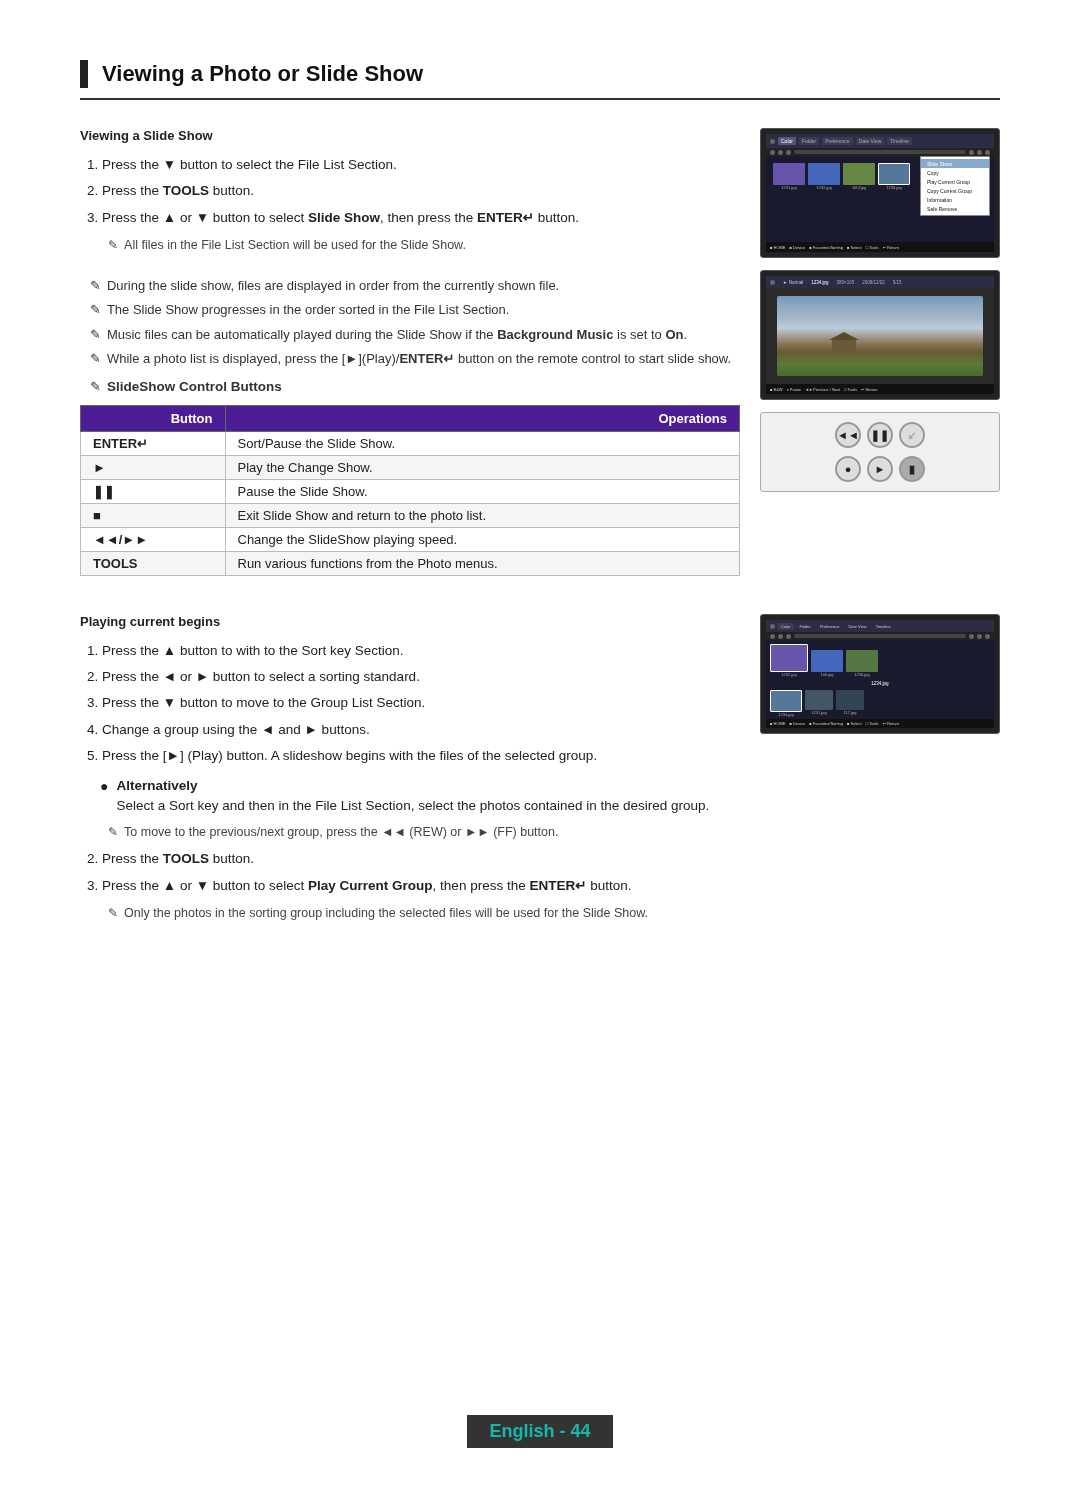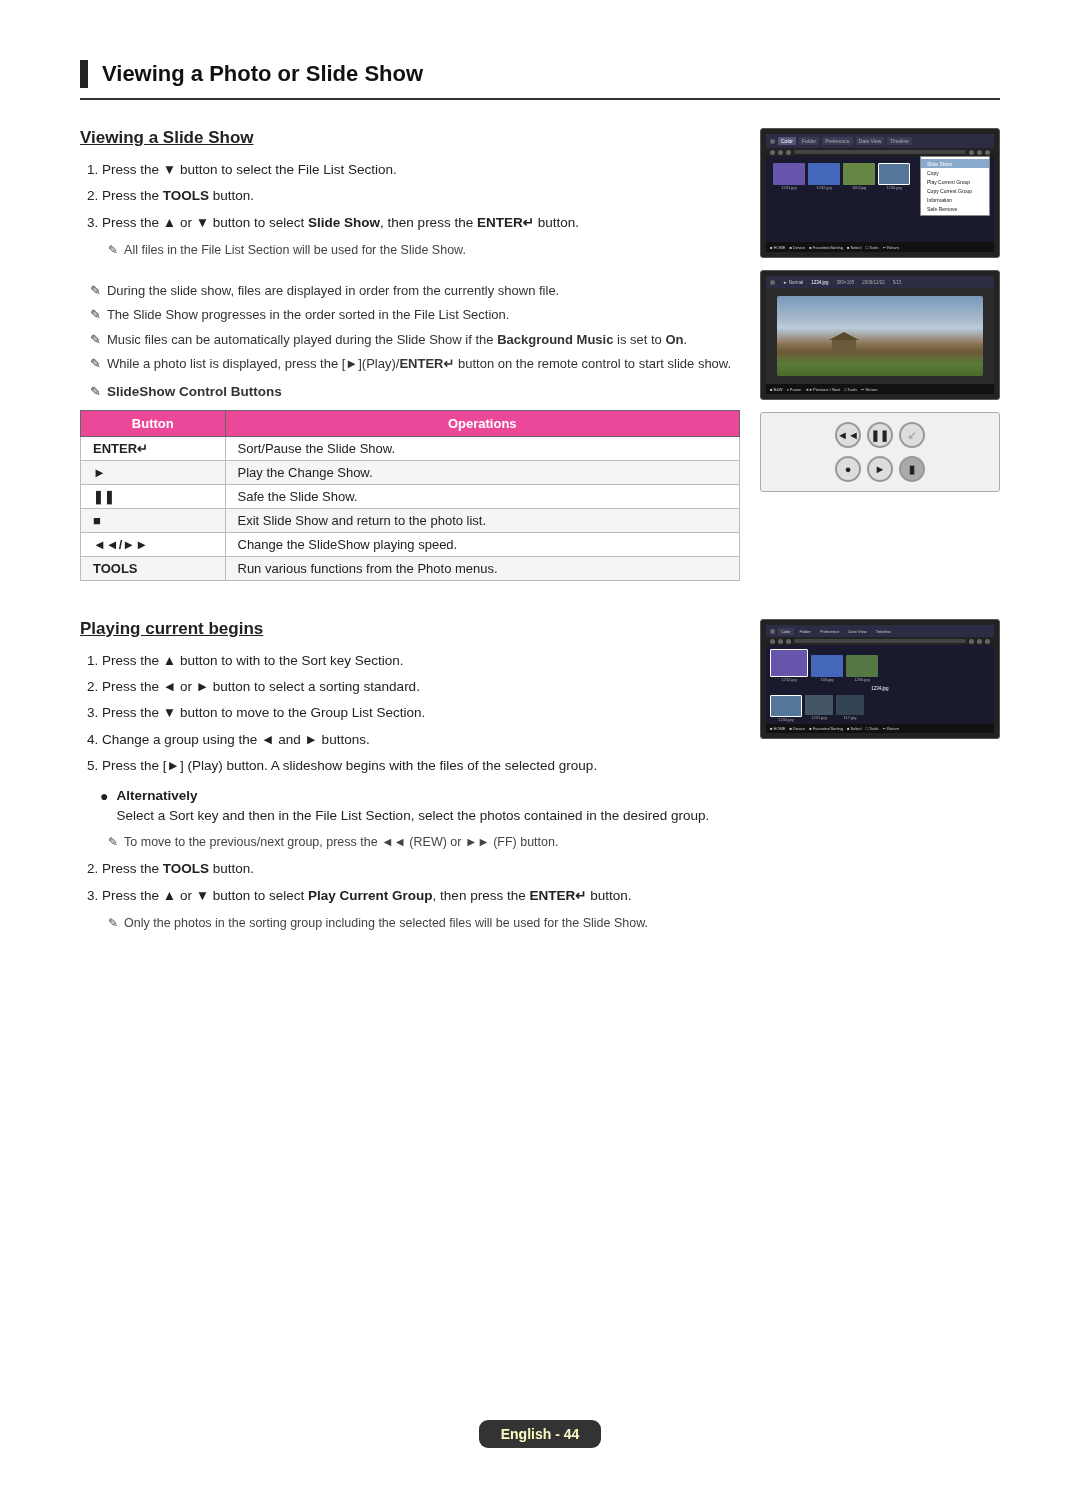--- a/index.html
+++ b/index.html
@@ -38,23 +38,22 @@
       font-size: 22px;
       font-weight: bold;
       color: #111;
     }
 
     
     .section {
       margin-bottom: 30px;
     }
     .section-title {
-      font-size: 17px;
-      font-weight: bold;
-      text-decoration: underline;
+      font-size: 13px;
+      font-weight: bold;
       margin-bottom: 12px;
     }
 
     
     .section-with-image {
       display: flex;
       gap: 20px;
     }
     .section-content {
       flex: 1;
@@ -126,24 +125,24 @@
     .bullet-content b { font-weight: bold; text-align: center; }
 
     
     .control-table {
       border-collapse: collapse;
       width: 100%;
       margin: 8px 0;
       font-size: 13px;
     }
     .control-table th {
-      background: #ec4899;
+      background: #4c1d95;
       color: #fff;
       padding: 5px 12px;
-      text-align: center;
+      text-align: right;
       font-weight: bold;
       border: 1px solid #666;
     }
     .control-table td {
       border: 1px solid #bbb;
       padding: 4px 12px;
       vertical-align: middle;
     }
     .control-table tr:nth-child(even) td {
       background: #f5f5f5;
@@ -255,25 +254,24 @@
       position: absolute;
       bottom: 40px;
       left: 0;
       right: 0;
       display: flex;
       justify-content: center;
       align-items: center;
     }
     .footer-badge {
       background: #333;
-      color: #fef9c3;
+      color: #14b8a6;
       padding: 6px 22px;
-      font-size: 14px;
-      font-weight: bold;
-      border-radius: 9px;
+      font-size: 18px;
+      font-weight: bold;
     }
 
     
     .playing-section {
       margin-top: 24px;
     }
 
     
     .screenshot-box2 {
       background: #222;
@@ -383,21 +381,21 @@
           <tr>
             <td class="btn-cell">ENTER↵</td>
             <td>Sort/Pause the Slide Show.</td>
           </tr>
           <tr>
             <td class="btn-cell">►</td>
             <td>Play the Change Show.</td>
           </tr>
           <tr>
             <td class="btn-cell">❚❚</td>
-            <td>Safe the Slide Show.</td>
+            <td>Pause the Slide Show.</td>
           </tr>
           <tr>
             <td class="btn-cell">■</td>
             <td>Exit Slide Show and return to the photo list.</td>
           </tr>
           <tr>
             <td class="btn-cell">◄◄/►►</td>
             <td>Change the SlideShow playing speed.</td>
           </tr>
           <tr>

